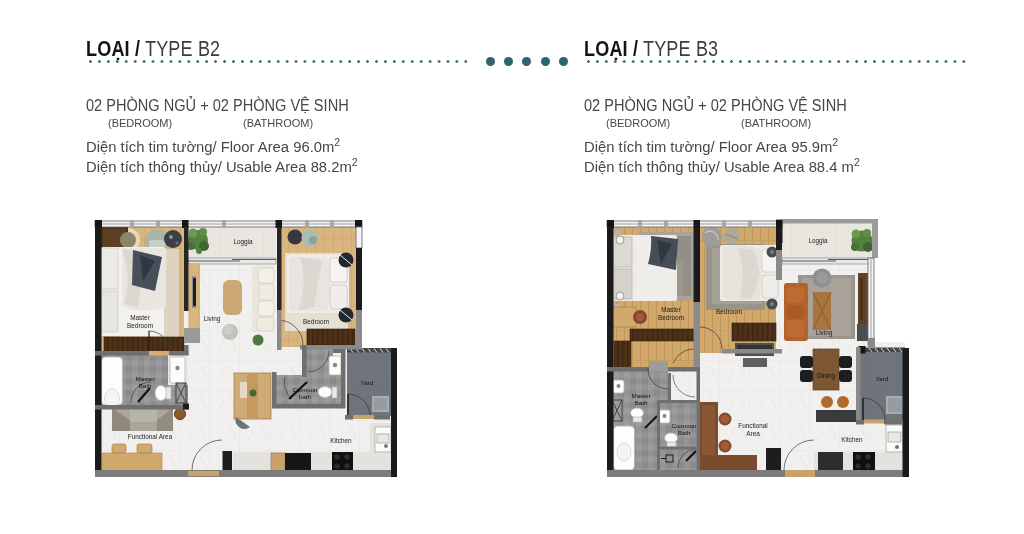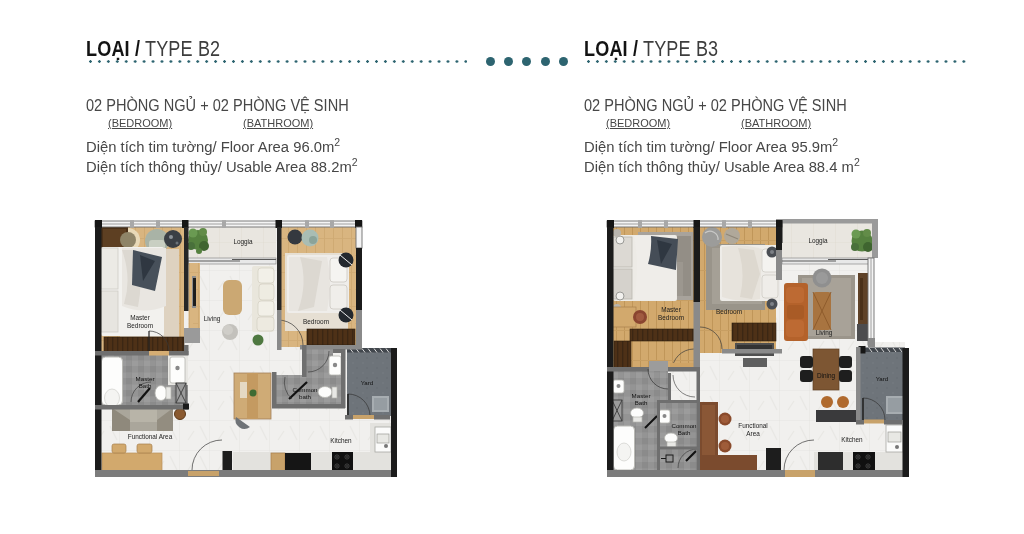--- a/index.html
+++ b/index.html
@@ -3,21 +3,21 @@
 <meta charset="utf-8">
 <style>
   html,body{margin:0;padding:0;background:#ffffff;width:1024px;height:534px;overflow:hidden;}
   body{font-family:"Liberation Sans",sans-serif;position:relative;}
   .hdr{position:absolute;top:36px;font-size:22px;letter-spacing:0.2px;color:#3d3d3d;white-space:nowrap;transform:scaleX(0.82);transform-origin:0 0;}
   .hdr b{color:#131313;font-weight:bold;}
   .dots{position:absolute;top:59px;height:5px;background-image:radial-gradient(circle,#2d6470 1.15px,rgba(45,100,112,0) 1.5px);background-size:8.95px 5px;background-position:0 50%;background-repeat:repeat-x;}
   .bigdots{position:absolute;top:57px;display:flex;}
   .bigdots i{width:9px;height:9px;border-radius:50%;background:#2d6470;margin-right:9.2px;}
   .l1{position:absolute;font-size:16.8px;color:#474747;white-space:nowrap;transform:scaleX(0.868);transform-origin:0 0;}
-  .l2{position:absolute;font-size:11px;color:#474747;white-space:nowrap;text-decoration:underline;}
+  .l2{position:absolute;font-size:11px;color:#474747;white-space:nowrap;}
   .l3{position:absolute;font-size:15.5px;color:#474747;white-space:nowrap;transform:scaleX(0.955);transform-origin:0 0;}
   sup{font-size:11px;}
   svg text{font-family:"Liberation Sans",sans-serif;}
 </style>
 </head>
 <body>
 
 <div class="hdr" style="left:86px;"><b>LOẠI /</b> TYPE B2</div>
 
 <div class="dots" style="left:86px;width:381px;"></div>

